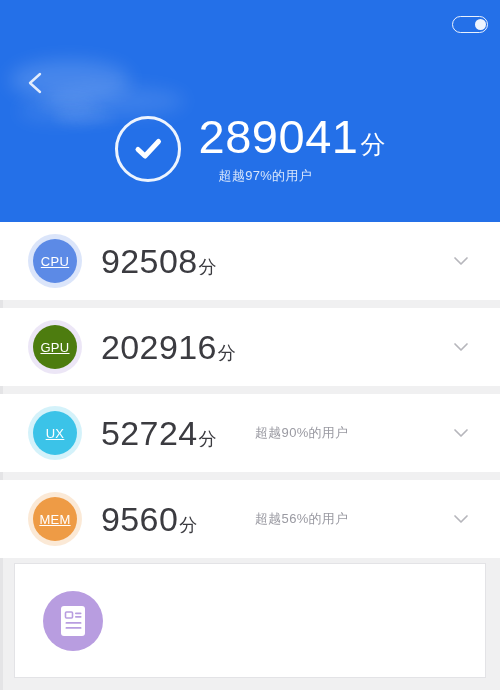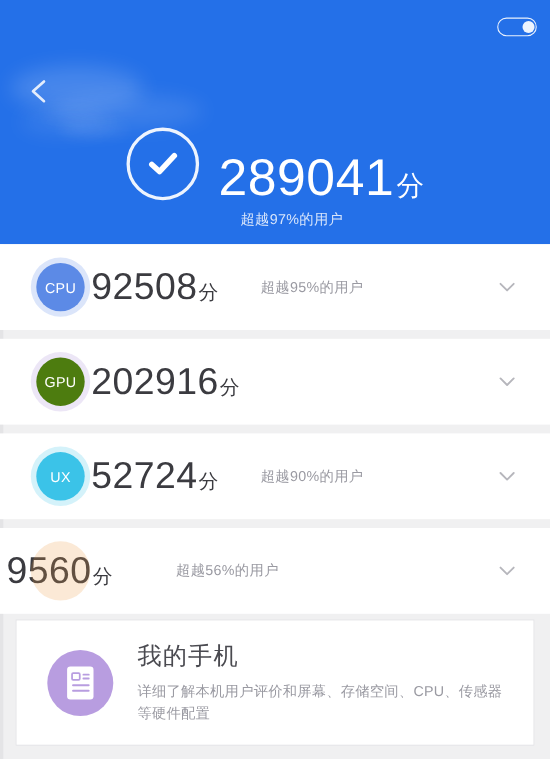--- a/index.html
+++ b/index.html
@@ -72,21 +72,21 @@
     border-radius:50%;
     display:flex; align-items:center; justify-content:center;
     flex:0 0 auto;
   }
   .check-circle svg { display:block; }
 
   .score-text { display:flex; flex-direction:column; }
   .score-line { display:flex; align-items:baseline; }
   .score-num {
     font-size:47px; font-weight:300; color:#ffffff;
-    letter-spacing:0.5px; line-height:1.05;margin-top:24px;
+    letter-spacing:0.5px; line-height:1.05;
   }
   .score-unit {
     font-size:25px; font-weight:300; color:#ffffff;
     margin-left:2px;
   }
   .score-sub {
     font-size:13px; color:rgba(255,255,255,0.82);
     margin-top:6px; margin-left:20px; letter-spacing:0.3px;
   }
 
@@ -104,38 +104,38 @@
   }
   .metric-row:last-child { margin-bottom:0; }
 
   .badge {
     position:relative;
     width:44px; height:44px; margin-left:33px;
     border-radius:50%;
     display:flex; align-items:center; justify-content:center;
     flex:0 0 auto;
     color:#ffffff;
-    font-size:13px; letter-spacing:0.3px;
+    font-size:13px; letter-spacing:0.3px;text-decoration:underline;
   }
   .badge::after {
     content:""; position:absolute;
     left:-5px; top:-5px; right:-5px; bottom:-5px;
     border-radius:50%;
     opacity:0.28;
     background:inherit;
     z-index:-1;
   }
   .badge-glow {
     position:absolute; left:28px;
     width:54px; height:54px; border-radius:50%;
     opacity:0.22;
   }
 
   .metric-val {
-    margin-left:6px;
+    margin-left:24px;
     display:flex; align-items:baseline;
     flex:0 0 auto;
     min-width:150px;
   }
   .metric-num {
     font-size:34px; font-weight:300; color:#3b3b40;
     letter-spacing:0.4px;
   }
   .metric-unit {
     font-size:18px; font-weight:300; color:#3b3b40; margin-left:1px;
@@ -230,21 +230,20 @@
 
     <div class="metric-row">
       <div class="badge-glow" style="background:#5c8ae6"></div>
       <div class="badge" style="background:#5c8ae6">
         <span>CPU</span>
       </div>
       <div class="metric-val">
         <span class="metric-num">92508</span>
         <span class="metric-unit">分</span>
       </div>
-      <div class="metric-sub">超越95%的用户</div>
       <div class="chevron">
         <svg width="20" height="20" viewBox="0 0 20 20">
           <path d="M4 7 L10 13 L16 7" fill="none" stroke="#b6b6bc" stroke-width="1.7" stroke-linecap="round" stroke-linejoin="round"></path>
         </svg>
       </div>
     </div>
 
     <div class="metric-row">
       <div class="badge-glow" style="background:#a98fd4"></div>
       <div class="badge" style="background:#4d7c0f">
@@ -273,20 +272,23 @@
       <div class="metric-sub">超越90%的用户</div>
       <div class="chevron">
         <svg width="20" height="20" viewBox="0 0 20 20">
           <path d="M4 7 L10 13 L16 7" fill="none" stroke="#b6b6bc" stroke-width="1.7" stroke-linecap="round" stroke-linejoin="round"></path>
         </svg>
       </div>
     </div>
 
     <div class="metric-row">
       <div class="badge-glow" style="background:#ee9b45"></div>
+      <div class="badge" style="background:#ee9b45">
+        <span>MEM</span>
+      </div>
       <div class="metric-val">
         <span class="metric-num">9560</span>
         <span class="metric-unit">分</span>
       </div>
       <div class="metric-sub">超越56%的用户</div>
       <div class="chevron">
         <svg width="20" height="20" viewBox="0 0 20 20">
           <path d="M4 7 L10 13 L16 7" fill="none" stroke="#b6b6bc" stroke-width="1.7" stroke-linecap="round" stroke-linejoin="round"></path>
         </svg>
       </div>
@@ -298,19 +300,15 @@
     <div class="phone-icon">
       <svg width="30" height="34" viewBox="0 0 30 34">
         <rect x="3" y="2" width="24" height="30" rx="3" fill="#ffffff"></rect>
         <rect x="7.5" y="8" width="7" height="6" rx="1" fill="none" stroke="#b89de0" stroke-width="1.6"></rect>
         <rect x="17" y="8.5" width="6.5" height="1.7" rx="0.8" fill="#b89de0"></rect>
         <rect x="17" y="12" width="6.5" height="1.7" rx="0.8" fill="#b89de0"></rect>
         <rect x="7.5" y="18" width="16" height="1.8" rx="0.9" fill="#b89de0"></rect>
         <rect x="7.5" y="23" width="16" height="1.8" rx="0.9" fill="#b89de0"></rect>
       </svg>
     </div>
-    <div class="phone-text">
-      <div class="phone-title">我的手机</div>
-      <div class="phone-desc">详细了解本机用户评价和屏幕、存储空间、CPU、传感器等硬件配置</div>
-    </div>
   </div>
 
 </div>
 
 </body></html>

